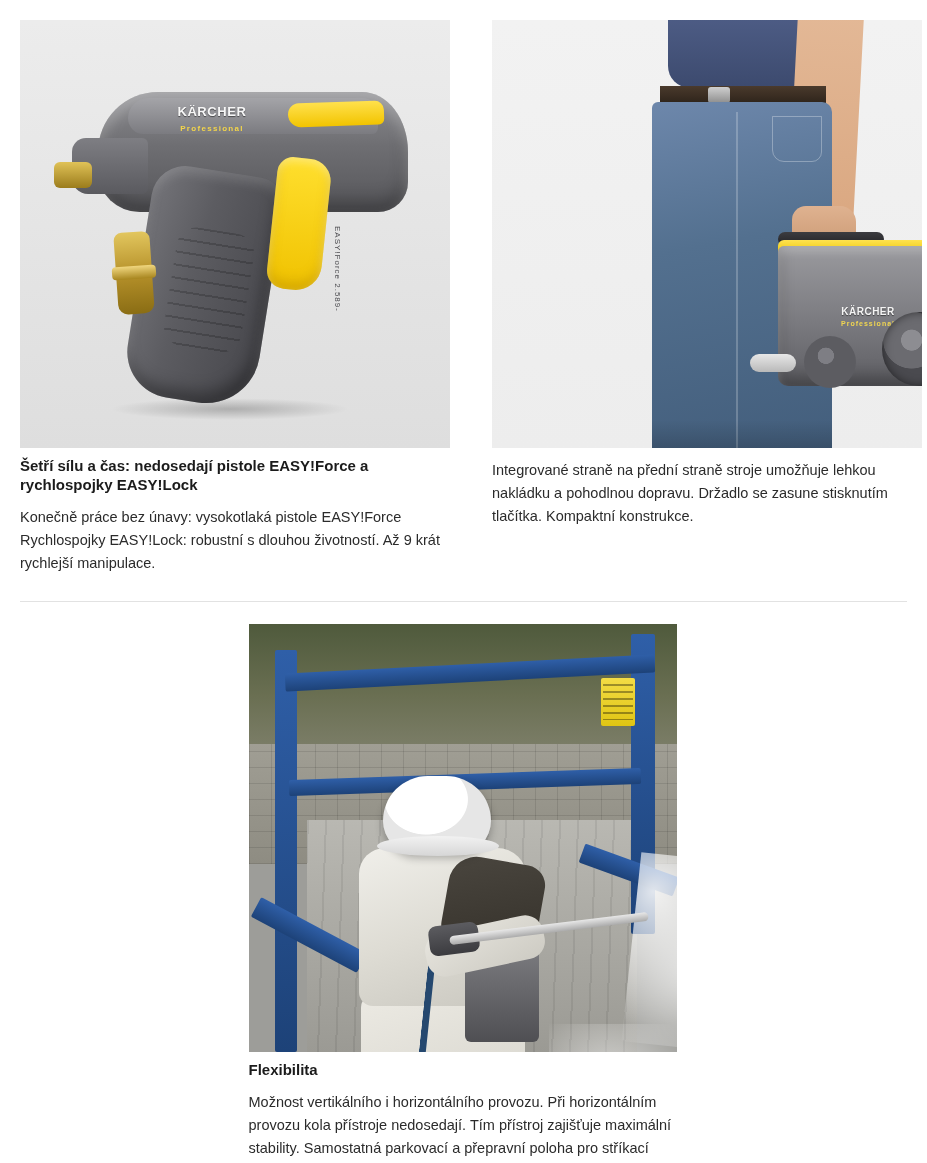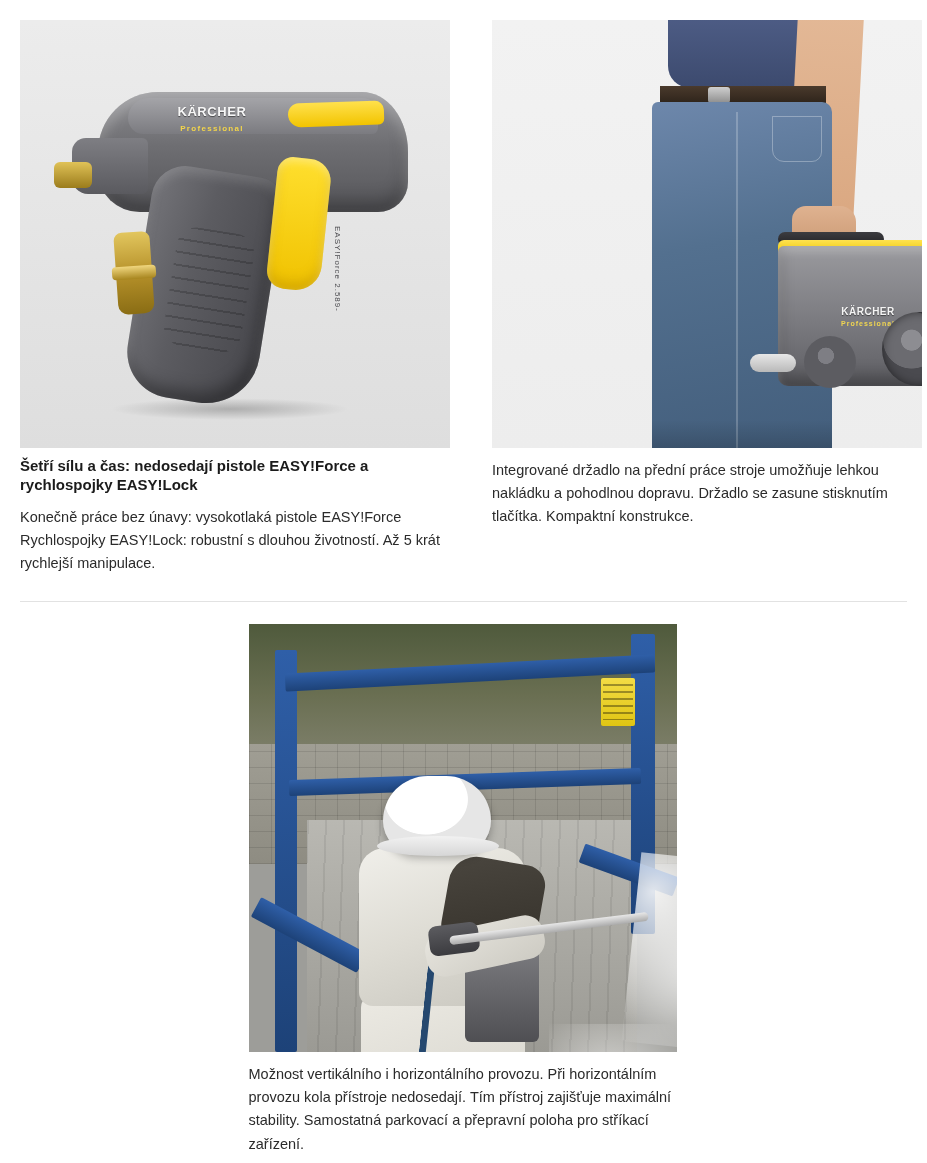--- a/index.html
+++ b/index.html
@@ -544,21 +544,21 @@
           <div class="gun-trigger"></div>
           <div class="gun-trigger-text">EASY!Force 2.589-</div>
           <div class="gun-nose"></div>
           <div class="gun-brass-a"></div>
           <div class="gun-brass-b"></div>
           <div class="gun-brass-ring"></div>
           <div class="gun-shadow"></div>
         </div>
       </div>
       <div class="feature-title">Šetří sílu a čas: nedosedají pistole EASY!Force a rychlospojky EASY!Lock</div>
-      <div class="feature-text">Konečně práce bez únavy: vysokotlaká pistole EASY!Force Rychlospojky EASY!Lock: robustní s dlouhou životností. Až 5 krát rychlejší manipulace.</div>
+      <div class="feature-text">Konečně práce bez únavy: vysokotlaká pistole EASY!Force Rychlospojky EASY!Lock: robustní s dlouhou životností. Až 9 krát rychlejší manipulace.</div>
     </div>
 
     <div class="feature">
       <div class="feature-media">
         <div class="carry-scene">
           <div class="cs-shirt"></div>
           <div class="cs-arm"></div>
           <div class="cs-belt"></div>
           <div class="cs-buckle"></div>
           <div class="cs-jeans"></div>
@@ -570,21 +570,21 @@
           <div class="cs-machine-yellow"></div>
           <div class="cs-machine"></div>
           <div class="cs-machine-label">KÄRCHER</div>
           <div class="cs-machine-sublabel">Professional</div>
           <div class="cs-wheel-a"></div>
           <div class="cs-wheel-b"></div>
           <div class="cs-nozzle"></div>
 
         </div>
       </div>
-      <div class="feature-text">Integrované držadlo na přední práce stroje umožňuje lehkou nakládku a pohodlnou dopravu. Držadlo se zasune stisknutím tlačítka. Kompaktní konstrukce.</div>
+      <div class="feature-text">Integrované straně na přední straně stroje umožňuje lehkou nakládku a pohodlnou dopravu. Držadlo se zasune stisknutím tlačítka. Kompaktní konstrukce.</div>
     </div>
 
   </div>
 
   <hr class="divider">
 
   <div class="row-bottom">
     <div class="feature feature-wide">
       <div class="feature-media">
         <div class="scaf-scene">
@@ -608,17 +608,18 @@
           <div class="scaf-helmet"></div>
           <div class="scaf-helmet-brim"></div>
           <div class="scaf-machine-top"></div>
           <div class="scaf-machine"></div>
           <div class="scaf-hose"></div>
           <div class="scaf-arm"></div>
           <div class="scaf-gun"></div>
           <div class="scaf-lance"></div>
         </div>
       </div>
+      <div class="feature-title">Flexibilita</div>
       <div class="feature-text">Možnost vertikálního i horizontálního provozu. Při horizontálním provozu kola přístroje nedosedají. Tím přístroj zajišťuje maximální stability. Samostatná parkovací a přepravní poloha pro stříkací zařízení.</div>
     </div>
   </div>
 
 </div>
 
 </body></html>

